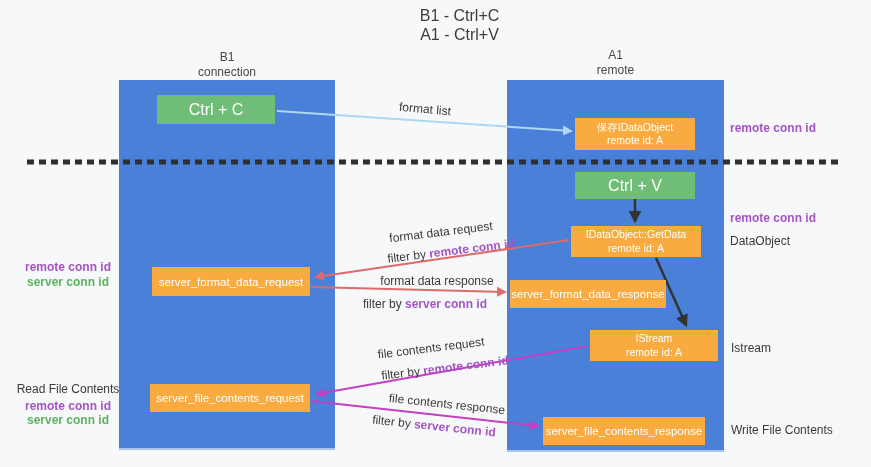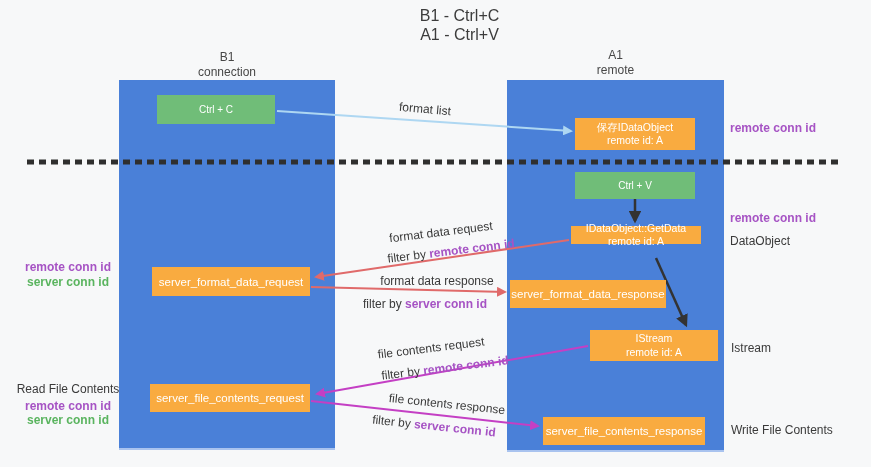--- a/index.html
+++ b/index.html
@@ -2,21 +2,21 @@
 <html><head>
 <meta charset="utf-8">
 <style>
   html,body{margin:0;padding:0;background:#f7f8f9;font-family:"Liberation Sans",sans-serif;}
   #stage{position:relative;width:871px;height:467px;background:#f7f8f9;overflow:hidden;}
   .abs{position:absolute;}
   .title{left:0;width:871px;top:6px;text-align:center;font-size:16px;line-height:19px;color:#3c3c3c;padding-left:24px;}
   .lane-header{text-align:center;font-size:12px;line-height:15px;color:#474747;}
   .lane{background:#4a80d8;border-bottom:2px solid #a9c3ef;}
   .node{display:flex;flex-direction:column;align-items:center;justify-content:center;color:#fff;text-align:center;white-space:nowrap;}
-  .node.green{background:#70bd78;font-size:10px;}
+  .node.green{background:#70bd78;font-size:16px;}
   .node.orange{background:#f9ab40;}
   .node.orange.single{font-size:11.5px;}
   .node.orange.double{font-size:10.5px;line-height:13.5px;}
   svg.overlay{position:absolute;left:0;top:0;pointer-events:none;}
   .flabel{position:absolute;font-size:12px;color:#3a3a3a;white-space:nowrap;}
   .purple{color:#a653c4;font-weight:bold;}
   .greentx{color:#5ab45f;font-weight:bold;}
   .sideblock{text-align:center;font-size:12px;line-height:14.5px;white-space:nowrap;}
   .plain{color:#3a3a3a;font-weight:normal;}
   .rlabel{font-size:12px;white-space:nowrap;}
@@ -71,21 +71,21 @@
   <div class="abs node green" style="left:157px;top:95px;width:118px;height:29px;">
     <span>Ctrl + C</span>
   </div>
   <div class="abs node orange double" style="left:575px;top:118px;width:120px;height:32px;">
     <span>保存IDataObject</span>
     <span>remote id: A</span>
   </div>
   <div class="abs node green" style="left:575px;top:172px;width:120px;height:27px;">
     <span>Ctrl + V</span>
   </div>
-  <div class="abs node orange double" style="left:571px;top:226px;width:130px;height:18px;">
+  <div class="abs node orange double" style="left:571px;top:226px;width:130px;height:31px;">
     <span>IDataObject::GetData</span>
     <span>remote id: A</span>
   </div>
   <div class="abs node orange single" style="left:152px;top:267px;width:158px;height:29px;">
     <span>server_format_data_request</span>
   </div>
   <div class="abs node orange single" style="left:510px;top:280px;width:156px;height:28px;">
     <span>server_format_data_response</span>
   </div>
   <div class="abs node orange double" style="left:590px;top:330px;width:128px;height:31px;">

